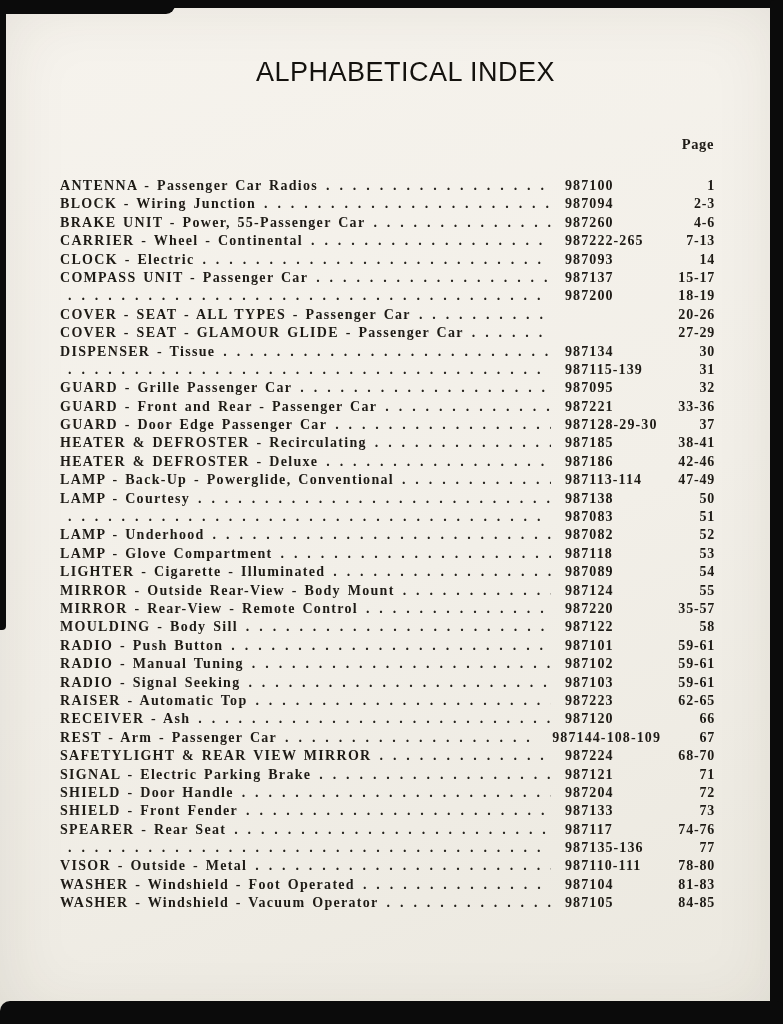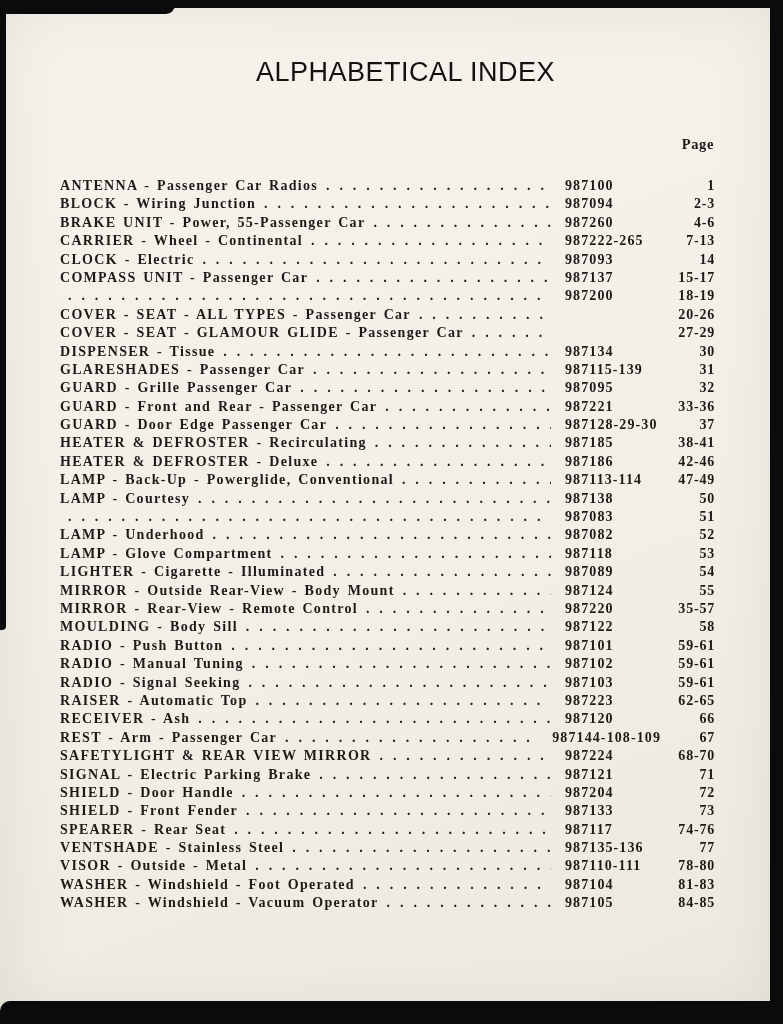--- a/index.html
+++ b/index.html
@@ -160,21 +160,20 @@
   </div>
 
   <div class="row">
     <span class="name">DISPENSER - Tissue</span>
     <span class="leader" aria-hidden="true">. . . . . . . . . . . . . . . . . . . . . . . . . . . . . . . . . . . . . . . . . . . . . . . . . . . . . . . . . . . . </span>
     <span class="part">987134</span>
     <span class="pagenum">30</span>
   </div>
 
   <div class="row">
-    <span class="name">GLARESHADES - Passenger Car</span>
     <span class="leader" aria-hidden="true">. . . . . . . . . . . . . . . . . . . . . . . . . . . . . . . . . . . . . . . . . . . . . . . . . . . . . . . . . . . . </span>
     <span class="part">987115-139</span>
     <span class="pagenum">31</span>
   </div>
 
   <div class="row">
     <span class="name">GUARD - Grille Passenger Car</span>
     <span class="leader" aria-hidden="true">. . . . . . . . . . . . . . . . . . . . . . . . . . . . . . . . . . . . . . . . . . . . . . . . . . . . . . . . . . . . </span>
     <span class="part">987095</span>
     <span class="pagenum">32</span>
@@ -341,21 +340,20 @@
   </div>
 
   <div class="row">
     <span class="name">SPEARER - Rear Seat</span>
     <span class="leader" aria-hidden="true">. . . . . . . . . . . . . . . . . . . . . . . . . . . . . . . . . . . . . . . . . . . . . . . . . . . . . . . . . . . . </span>
     <span class="part">987117</span>
     <span class="pagenum">74-76</span>
   </div>
 
   <div class="row">
-    <span class="name">VENTSHADE - Stainless Steel</span>
     <span class="leader" aria-hidden="true">. . . . . . . . . . . . . . . . . . . . . . . . . . . . . . . . . . . . . . . . . . . . . . . . . . . . . . . . . . . . </span>
     <span class="part">987135-136</span>
     <span class="pagenum">77</span>
   </div>
 
   <div class="row">
     <span class="name">VISOR - Outside - Metal</span>
     <span class="leader" aria-hidden="true">. . . . . . . . . . . . . . . . . . . . . . . . . . . . . . . . . . . . . . . . . . . . . . . . . . . . . . . . . . . . </span>
     <span class="part">987110-111</span>
     <span class="pagenum">78-80</span>

